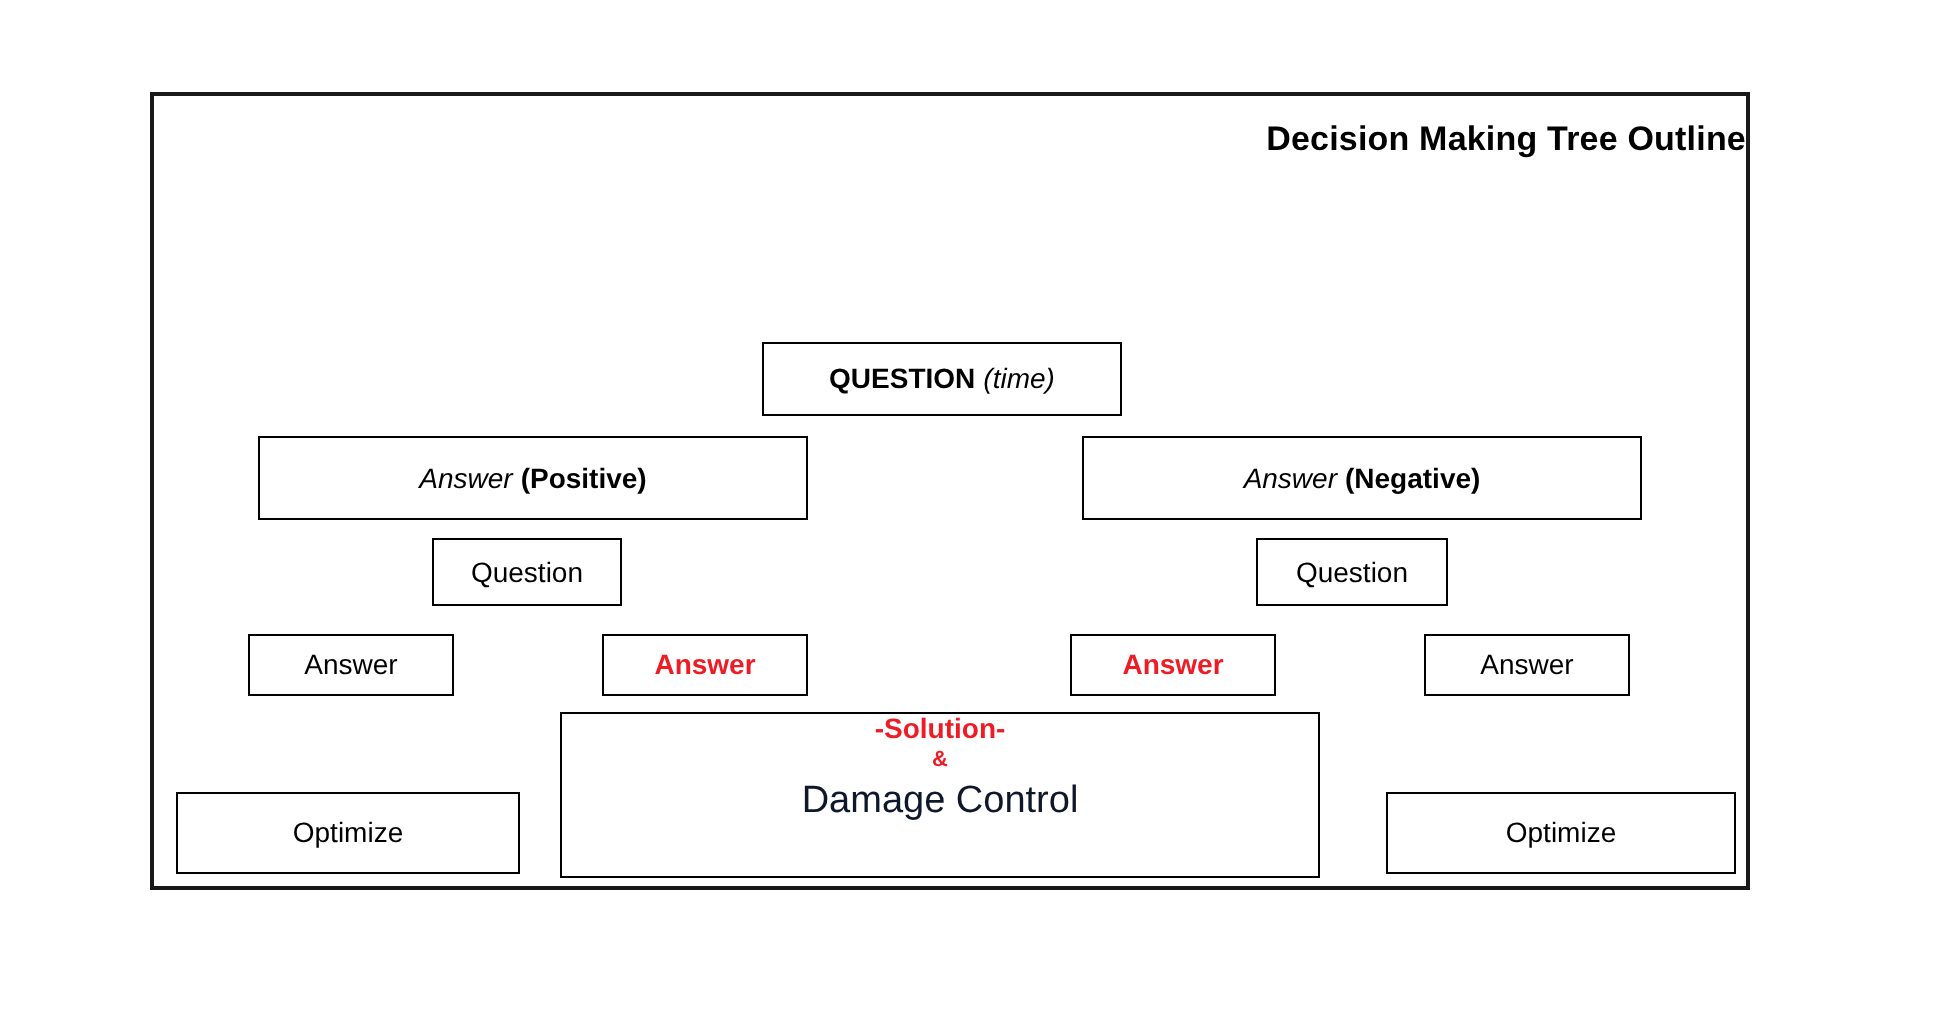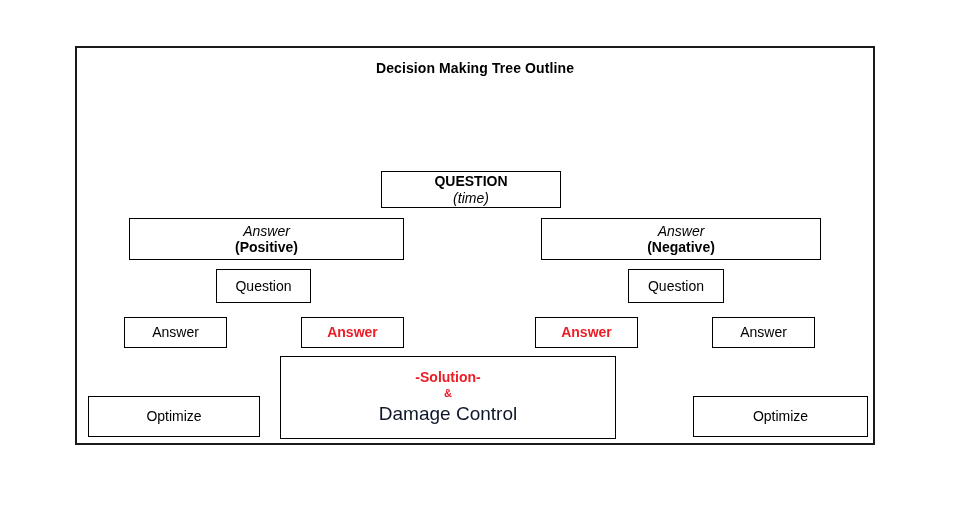--- a/index.html
+++ b/index.html
@@ -35,56 +35,55 @@
     background: #ffffff;
     box-sizing: border-box;
   }
 
   
   .title {
     position: absolute;
     left: 0;
     top: 12px;
     width: 100%;
-    text-align: center;
-    font-size: 14px;
+    text-align: right;
+    font-size: 17px;
     font-weight: bold;
     color: #000000;
     letter-spacing: 0.1px;
   }
 
   
   .node {
     position: absolute;
     border: 1px solid #000000;
     background: #ffffff;
     box-sizing: border-box;
     display: flex;
     align-items: center;
     justify-content: center;
     color: #000000;
     font-size: 14px;
     line-height: 1.15;
     text-align: center;
     white-space: nowrap;
-    flex-direction: column;
   }
 
   
   .n-question-root { left: 304px;  top: 123px; width: 180px; height: 37px; }
   .n-answer-pos    { left: 52px;   top: 170px; width: 275px; height: 42px; }
   .n-answer-neg    { left: 464px;  top: 170px; width: 280px; height: 42px; }
   .n-question-l    { left: 139px;  top: 221px; width: 95px;  height: 34px; }
   .n-question-r    { left: 551px;  top: 221px; width: 96px;  height: 34px; }
   .n-answer-1      { left: 47px;   top: 269px; width: 103px; height: 31px; }
   .n-answer-2      { left: 224px;  top: 269px; width: 103px; height: 31px; }
   .n-answer-3      { left: 458px;  top: 269px; width: 103px; height: 31px; }
   .n-answer-4      { left: 635px;  top: 269px; width: 103px; height: 31px; }
-  .n-solution      { left: 203px;  top: 308px; width: 336px; height: 83px;
-                     flex-direction: column; justify-content: center; }
+  .n-solution      { left: 203px;  top: 308px; width: 380px; height: 83px;
+                     flex-direction: column; justify-content: flex-start; }
   .n-optimize-l    { left: 11px;   top: 348px; width: 172px; height: 41px; }
   .n-optimize-r    { left: 616px;  top: 348px; width: 175px; height: 41px; }
 
   
   .t-bold     { font-weight: bold; }
   .t-reg      { font-weight: normal; font-style: italic; }
   .t-bolditalic { font-weight: bold; }
   .t-red      { color: #ee1c25; font-weight: bold; }
 
   .sol-line1 {

